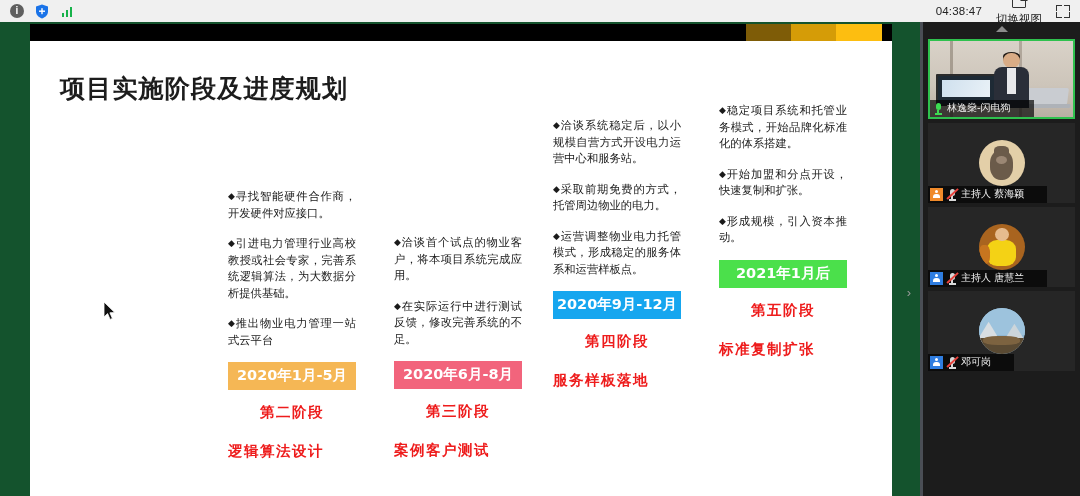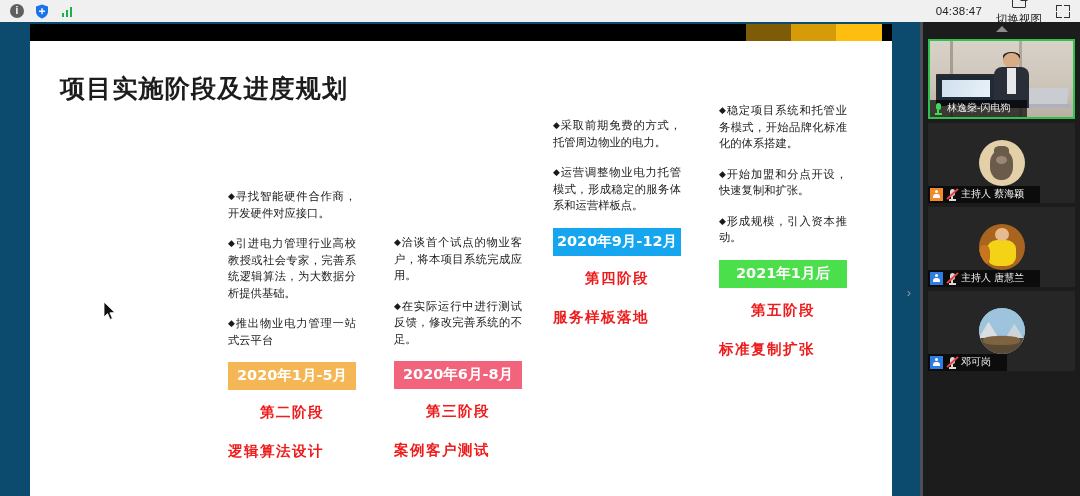--- a/index.html
+++ b/index.html
@@ -26,21 +26,21 @@
   .ico-switchview:after{content:"";position:absolute;right:-3px;top:-3px;width:6px;height:6px;
             border:1.4px solid #333;border-radius:1px;background:#f0f0f0;}
   .ico-full{width:14px;height:13px;position:relative;}
   .ico-full span{position:absolute;width:5px;height:5px;border:1.5px solid #333;}
   .ico-full span:nth-child(1){left:0;top:0;border-right:none;border-bottom:none;}
   .ico-full span:nth-child(2){right:0;top:0;border-left:none;border-bottom:none;}
   .ico-full span:nth-child(3){left:0;bottom:0;border-right:none;border-top:none;}
   .ico-full span:nth-child(4){right:0;bottom:0;border-left:none;border-top:none;}
 
   
-  .stage{position:absolute;left:0;top:22px;width:920px;height:474px;background:#0c4a6e;}
+  .stage{position:absolute;left:0;top:22px;width:920px;height:474px;background:#14532d;}
   .slide{position:absolute;left:30px;top:2px;width:862px;height:472px;background:#fff;overflow:hidden;}
   .topstrip{position:absolute;left:0;top:0;width:862px;height:17px;background:#000;}
   .gold{position:absolute;top:0;height:17px;}
   .gold.g1{right:101px;width:45px;background:#7e5c07;}
   .gold.g2{right:56px;width:45px;background:#d59c07;}
   .gold.g3{right:10px;width:46px;background:#fdbe10;}
 
   .slide-title{position:absolute;left:30px;top:48px;font-size:25px;font-weight:bold;color:#1c1c1c;
           letter-spacing:1.2px;font-family:"DejaVu Sans","Liberation Sans",sans-serif;}
 
@@ -70,21 +70,21 @@
   
   .sidebar{position:absolute;left:920px;top:22px;width:160px;height:474px;background:#1c1c1c;
           border-left:3px solid #4a4e55;box-sizing:border-box;}
   .scroll-up{height:14px;display:flex;align-items:center;justify-content:center;background:#1c1c1c;}
   .scroll-up .tri{width:0;height:0;border-left:6px solid transparent;border-right:6px solid transparent;
           border-bottom:6px solid #8b8b8b;}
   .tile{position:relative;margin:3px 5px 4px;height:80px;background:#262626;overflow:hidden;}
   .tile.active{border:2px solid #2fc14e;box-sizing:border-box;}
   .tile .photo{position:absolute;inset:0;}
   .nameplate{position:absolute;left:0;bottom:0;display:flex;align-items:center;gap:3px;
-          background:rgba(0,0,0,.68);padding:1px 16px 2px 2px;max-width:100%;}
+          background:rgba(0,0,0,.68);padding:1px 23px 2px 2px;max-width:100%;}
   .hostbadge{width:13px;height:13px;display:flex;align-items:center;justify-content:center;flex:none;}
   .hostbadge.orange{background:#f08a2a;}
   .hostbadge.blue{background:#2f7de0;}
   .hostbadge .person{width:7px;height:8px;position:relative;}
   .hostbadge .person:before{content:"";position:absolute;left:2px;top:0;width:3px;height:3px;
           border-radius:50%;background:#fff;}
   .hostbadge .person:after{content:"";position:absolute;left:0;top:4px;width:7px;height:4px;
           border-radius:3px 3px 0 0;background:#fff;}
   .mic{width:12px;height:13px;position:relative;flex:none;}
   .mic .body{position:absolute;left:3.5px;top:1px;width:5px;height:7px;border-radius:2.5px;}
@@ -214,20 +214,21 @@
 
         <div class="col" style="left:364px;top:210px;">
           <div class="para"><span class="b">◆</span><span>洽谈首个试点的物业客户，将本项目系统完成应用。</span></div>
           <div class="para"><span class="b">◆</span><span>在实际运行中进行测试反馈，修改完善系统的不足。</span></div>
           <div class="badge pink">2020年6月-8月</div>
           <div class="stage-name">第三阶段</div>
           <div class="stage-sub">案例客户测试</div>
         </div>
 
         <div class="col" style="left:523px;top:93px;">
+          <div class="para"><span class="b">◆</span><span>洽谈系统稳定后，以小规模自营方式开设电力运营中心和服务站。</span></div>
           <div class="para"><span class="b">◆</span><span>采取前期免费的方式，托管周边物业的电力。</span></div>
           <div class="para"><span class="b">◆</span><span>运营调整物业电力托管模式，形成稳定的服务体系和运营样板点。</span></div>
           <div class="badge blue">2020年9月-12月</div>
           <div class="stage-name">第四阶段</div>
           <div class="stage-sub">服务样板落地</div>
         </div>
 
         <div class="col" style="left:689px;top:78px;">
           <div class="para"><span class="b">◆</span><span>稳定项目系统和托管业务模式，开始品牌化标准化的体系搭建。</span></div>
           <div class="para"><span class="b">◆</span><span>开始加盟和分点开设，快速复制和扩张。</span></div>

